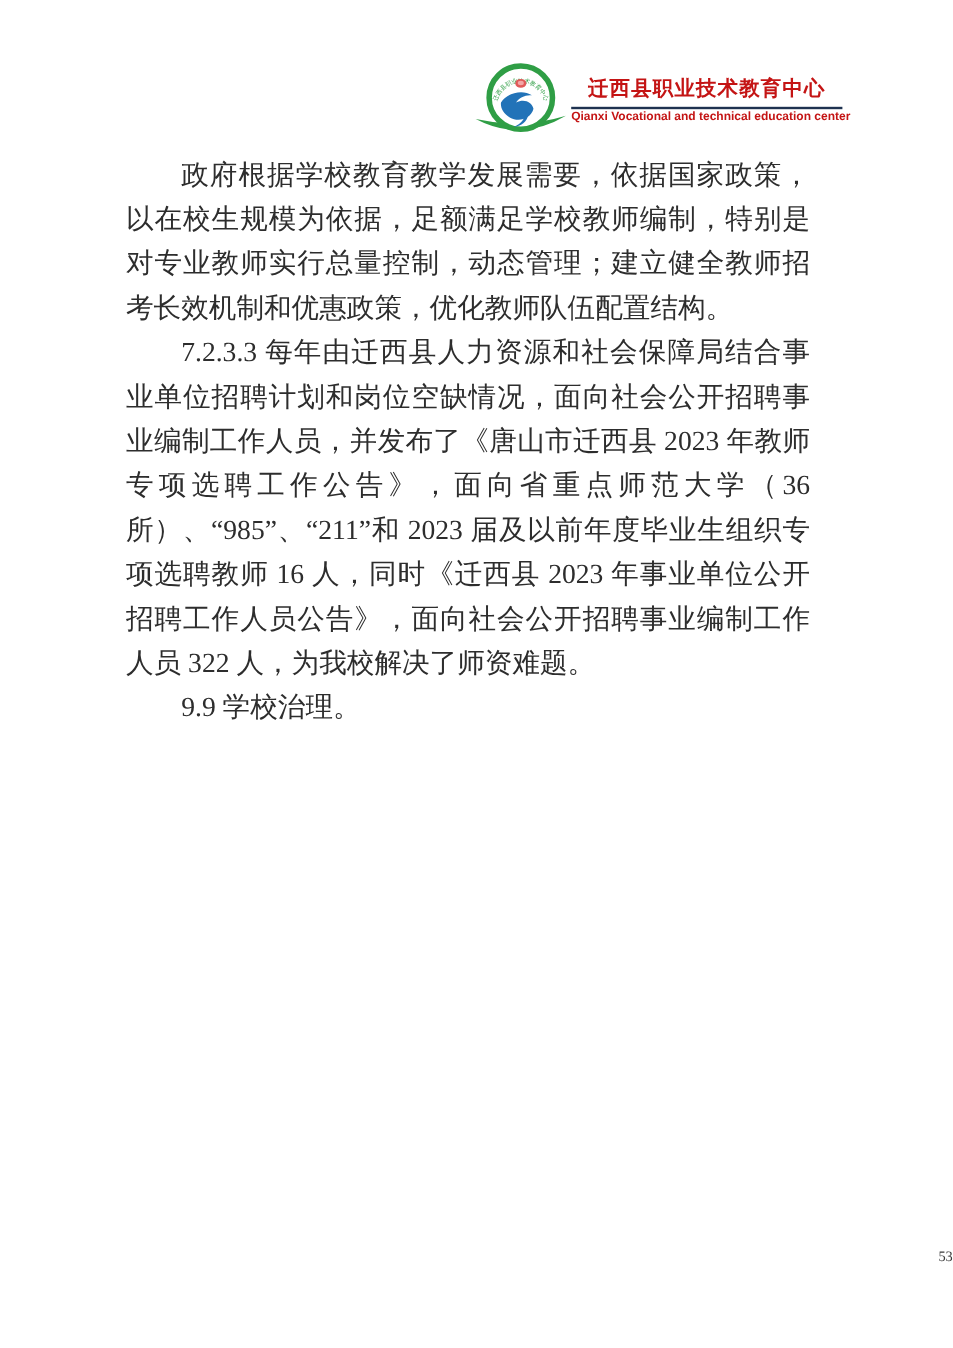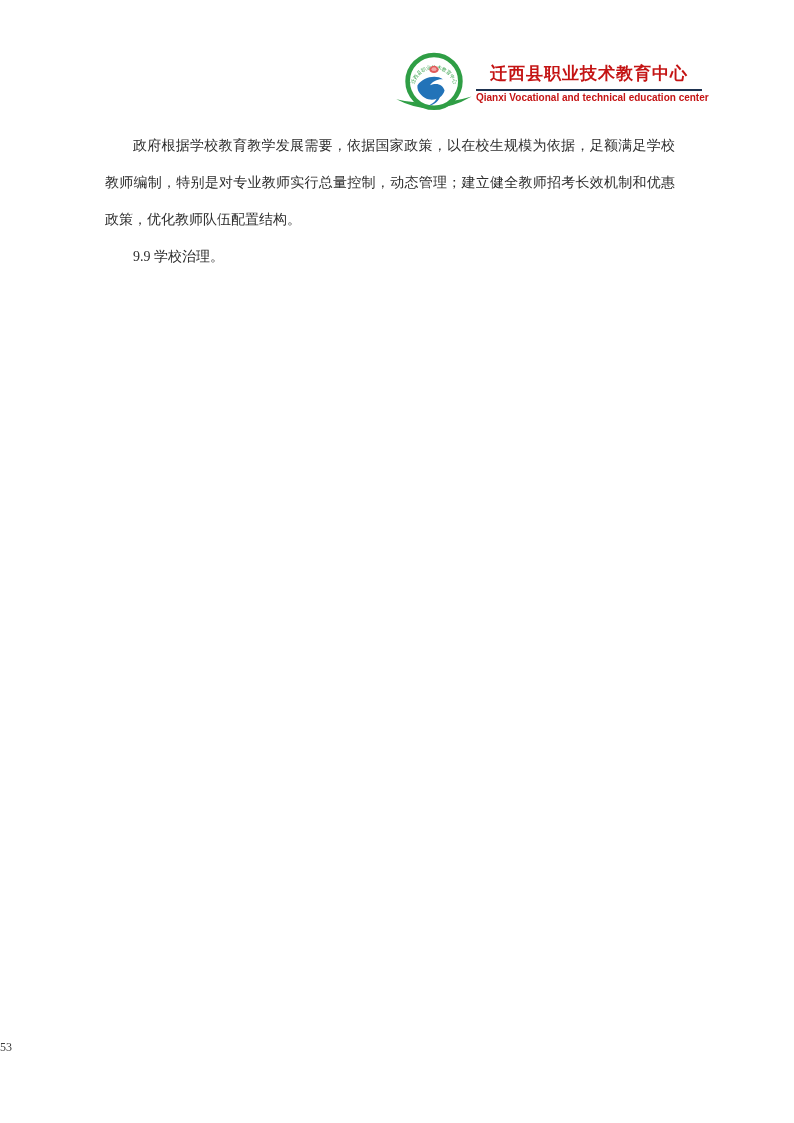--- a/index.html
+++ b/index.html
@@ -26,28 +26,28 @@
   }
   .divider{height:2px;background:#1e3250;margin-top:4px;}
   .org-en{
     margin-top:1px;font-size:10px;font-weight:bold;color:#c41414;
     white-space:nowrap;
     font-family:"Liberation Sans","DejaVu Sans",sans-serif;
   }
   
   .body-text{
     position:absolute;left:105px;top:127px;width:570px;
-    font-size:14px;line-height:37px;color:#2d2d2d;
+    font-size:23px;line-height:37px;color:#2d2d2d;
     text-align:justify;text-justify:inter-character;
   }
   .body-text p{margin:0;text-indent:2em;}
   
   .page-number{
     position:absolute;left:0;right:0;top:1040px;
-    text-align:left;font-size:12px;color:#3a3a3a;
+    text-align:right;font-size:12px;color:#3a3a3a;
     font-family:"Liberation Serif","DejaVu Serif",serif;
   }
 </style>
 </head>
 <body>
 
 <div class="page">
 
   <svg class="logo" viewBox="0 0 100 100" xmlns="http://www.w3.org/2000/svg">
     <defs>
@@ -70,18 +70,19 @@
   </svg>
 
   <div class="header-right">
     <div class="org-zh">迁西县职业技术教育中心</div>
     <div class="divider"></div>
     <div class="org-en">Qianxi Vocational and technical education center</div>
   </div>
 
   <div class="body-text">
     <p>政府根据学校教育教学发展需要，依据国家政策，以在校生规模为依据，足额满足学校教师编制，特别是对专业教师实行总量控制，动态管理；建立健全教师招考长效机制和优惠政策，优化教师队伍配置结构。</p>
+    <p>7.2.3.3 每年由迁西县人力资源和社会保障局结合事业单位招聘计划和岗位空缺情况，面向社会公开招聘事业编制工作人员，并发布了《唐山市迁西县 2023 年教师专项选聘工作公告》，面向省重点师范大学（36 所）、“985”、“211”和 2023 届及以前年度毕业生组织专项选聘教师 16 人，同时《迁西县 2023 年事业单位公开招聘工作人员公告》，面向社会公开招聘事业编制工作人员 322 人，为我校解决了师资难题。</p>
     <p>9.9 学校治理。</p>
   </div>
 
   <div class="page-number">53</div>
 
 </div>
 
 </body></html>

